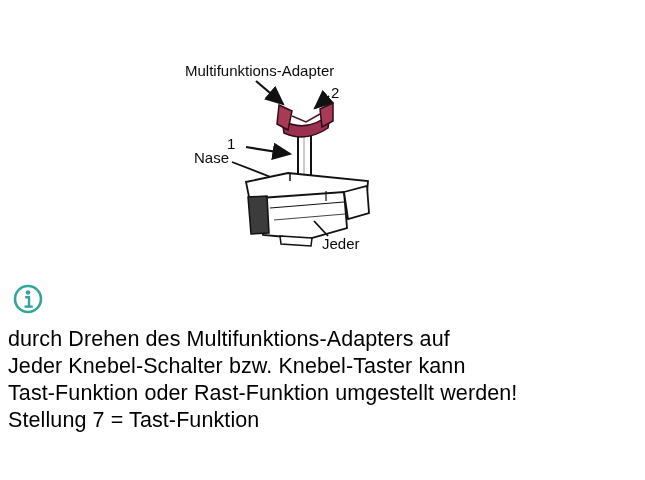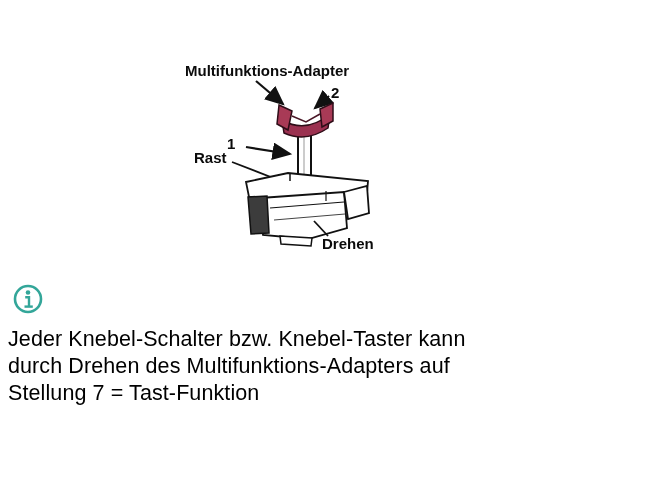--- a/index.html
+++ b/index.html
@@ -20,21 +20,21 @@
     left: 0; top: 0;
     width: 645px; height: 272px;
   }
   .drawing-svg {
     position: absolute;
     left: 130px; top: 50px;
     width: 300px; height: 215px;
   }
   .lbl {
     position: absolute;
-    font-weight: bold;
+    font-weight: normal;
     font-size: 15px;
     color: #0b0b0b;
     white-space: nowrap;
   }
   .lbl-adapter { left: 185px; top: 62px; }
   .lbl-2      { left: 331px; top: 84px; }
   .lbl-1      { left: 227px; top: 135px; }
   .lbl-nase   { left: 194px; top: 149px; }
   .lbl-sockel { left: 322px; top: 235px; }
 
@@ -95,32 +95,33 @@
       <path d="M150,186 L182,188 L181,196 L151,194 Z" fill="#ffffff" stroke="#111" stroke-width="1.5"></path>
       <line x1="160" y1="131" x2="160" y2="123" stroke="#111" stroke-width="1.5"></line>
       <line x1="196" y1="151" x2="196" y2="141" stroke="#111" stroke-width="1.2"></line>
 
       <line x1="198" y1="186" x2="184" y2="171" stroke="#111" stroke-width="1.8"></line>
     </svg>
 
     <div class="lbl lbl-adapter">Multifunktions-Adapter</div>
     <div class="lbl lbl-2">2</div>
     <div class="lbl lbl-1">1</div>
-    <div class="lbl lbl-nase">Rast</div>
-    <div class="lbl lbl-sockel">Drehen</div>
+    <div class="lbl lbl-nase">Nase</div>
+    <div class="lbl lbl-sockel">Jeder</div>
   </div>
 
   <div class="info-icon">
     <svg viewBox="0 0 32 32" width="32" height="32" aria-hidden="true">
       <circle cx="16" cy="16" r="13" fill="none" stroke="#33a699" stroke-width="2.6"></circle>
       <circle cx="16" cy="9.5" r="2.3" fill="#33a699"></circle>
       <path d="M13.2,14.2 H17 V23" fill="none" stroke="#33a699" stroke-width="2.4"></path>
       <path d="M12.5,23.6 H20.8" fill="none" stroke="#33a699" stroke-width="2.4"></path>
     </svg>
   </div>
 
   <div class="text-block">
+    <p>durch Drehen des Multifunktions-Adapters auf</p>
     <p>Jeder Knebel-Schalter bzw. Knebel-Taster kann</p>
-    <p>durch Drehen des Multifunktions-Adapters auf</p>
+    <p>Tast-Funktion oder Rast-Funktion umgestellt werden!</p>
     <p>Stellung 7 = Tast-Funktion</p>
   </div>
 
 </div>
 
 </body></html>

